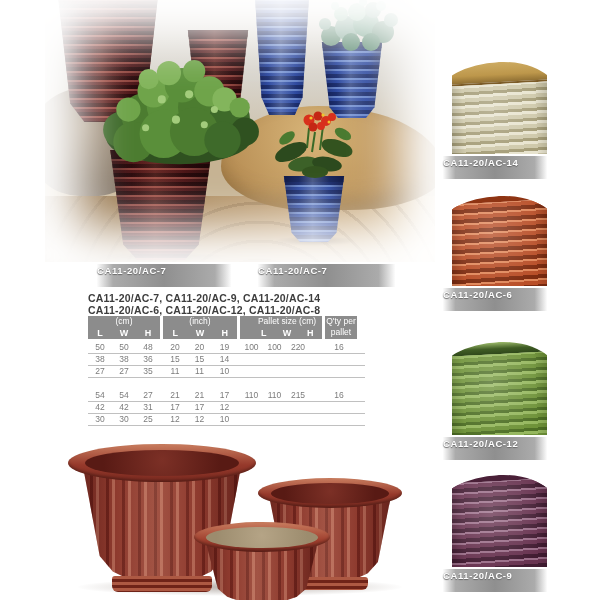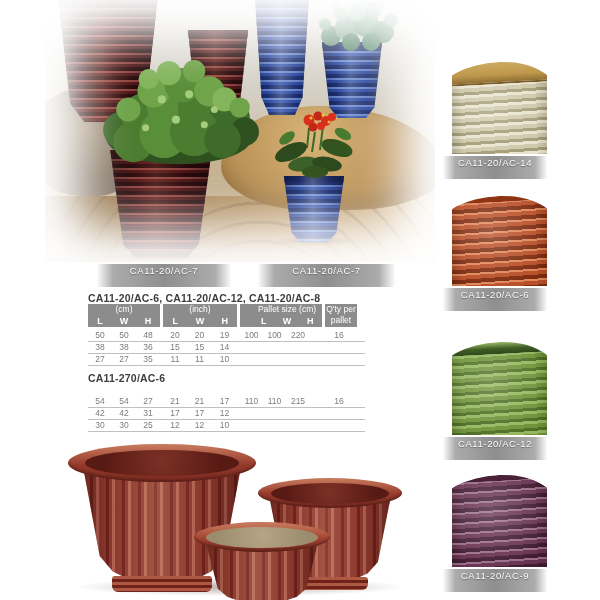--- a/index.html
+++ b/index.html
@@ -37,21 +37,21 @@
   #pot-b3{left:234px;top:176px;width:70px;height:66px;}
   .groundshadow{height:10px;border-radius:50%;background:radial-gradient(ellipse,rgba(40,25,15,.45),rgba(0,0,0,0) 70%);}
   #sh-m3{left:50px;top:252px;width:135px;}
   #sh-b3{left:228px;top:236px;width:84px;}
   #bush-main{left:48px;top:48px;width:172px;height:118px;}
   #bush-blue{left:266px;top:-2px;width:92px;height:58px;}
   #flower-red{left:224px;top:108px;width:90px;height:74px;}
   .vignette{inset:0;box-shadow:inset 0 0 48px 36px #ffffff;}
 
   
-  .caption{height:23px;line-height:13px;text-align:center;color:#fff;font-size:9.5px;font-weight:normal;
+  .caption{height:23px;line-height:13px;color:#fff;font-size:9.5px;font-weight:bold;
     letter-spacing:.6px;text-shadow:0 1px 1px #6a6a6a,0 0 1px #8a8a8a;
     background:linear-gradient(90deg,rgba(200,200,200,.05) 0%,#ababab 12%,#8f8f8f 50%,#ababab 88%,rgba(200,200,200,.05) 100%);}
   #cap-main-left{left:97px;top:264px;width:134px;}
   #cap-main-right{left:258px;top:264px;width:137px;}
   #cap-p1{left:443px;top:156px;width:104px;}
   #cap-p2{left:443px;top:288px;width:104px;}
   #cap-p3{left:443px;top:437px;width:104px;}
   #cap-p4{left:443px;top:569px;width:104px;}
 
   
@@ -242,20 +242,21 @@
 
 <div id="photo-p4" class="abs side-photo p4">
   <div class="potwrap">
     <div class="rim"></div>
     <div class="ribs"></div>
   </div>
 </div>
 <div id="cap-p4" class="abs caption">CA11-20/AC-9</div>
 
 <div id="spec" class="abs">
+  <div class="tbl-title">CA11-20/AC-7,  CA11-20/AC-9,  CA11-20/AC-14</div>
   <div class="tbl-title">CA11-20/AC-6,  CA11-20/AC-12,  CA11-20/AC-8</div>
 
   <div class="thead">
     <div class="hgroup hg-cm">
       <div class="glabel">(cm)</div>
       <div class="subrow">
         <span>L</span>
         <span>W</span>
         <span>H</span>
       </div>
@@ -323,21 +324,20 @@
         <span class="c c6">10</span>
         <i class="gap"></i>
       <span class="c c7"></span>
         <span class="c c8"></span>
         <span class="c c9"></span>
         <i class="gap"></i>
       <span class="c c10"></span>
     </div>
   </div>
 
-  <div class="tbl-sub">CA11-270/AC-6</div>
 
   <div class="tbody" style="margin-top:12px;">
     <div class="trow">
       <span class="c c1">54</span>
         <span class="c c2">54</span>
         <span class="c c3">27</span>
         <i class="gap"></i>
       <span class="c c4">21</span>
         <span class="c c5">21</span>
         <span class="c c6">17</span>

